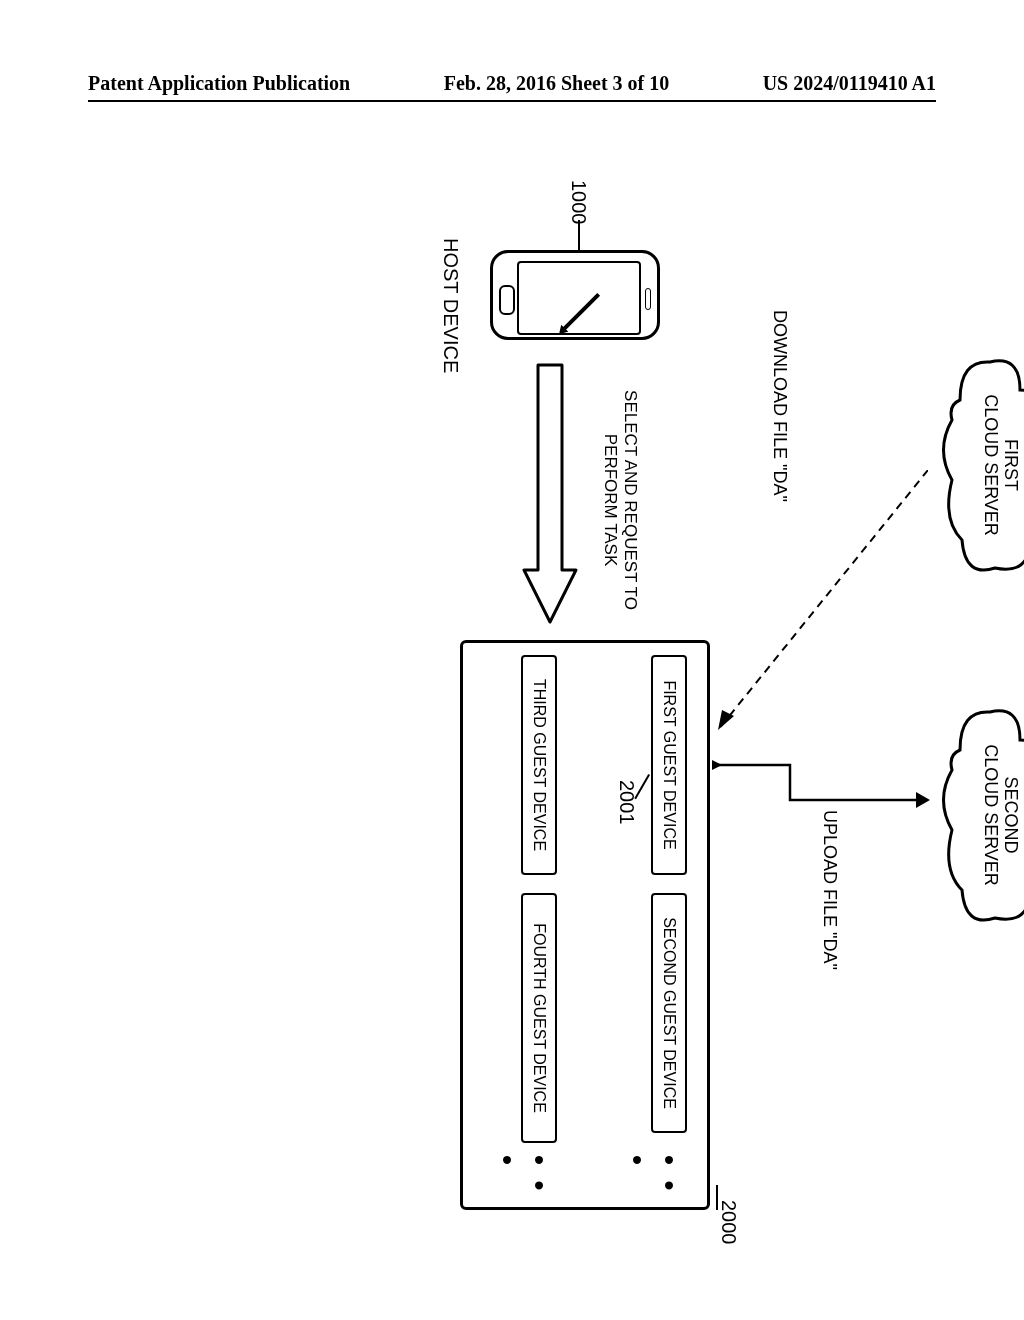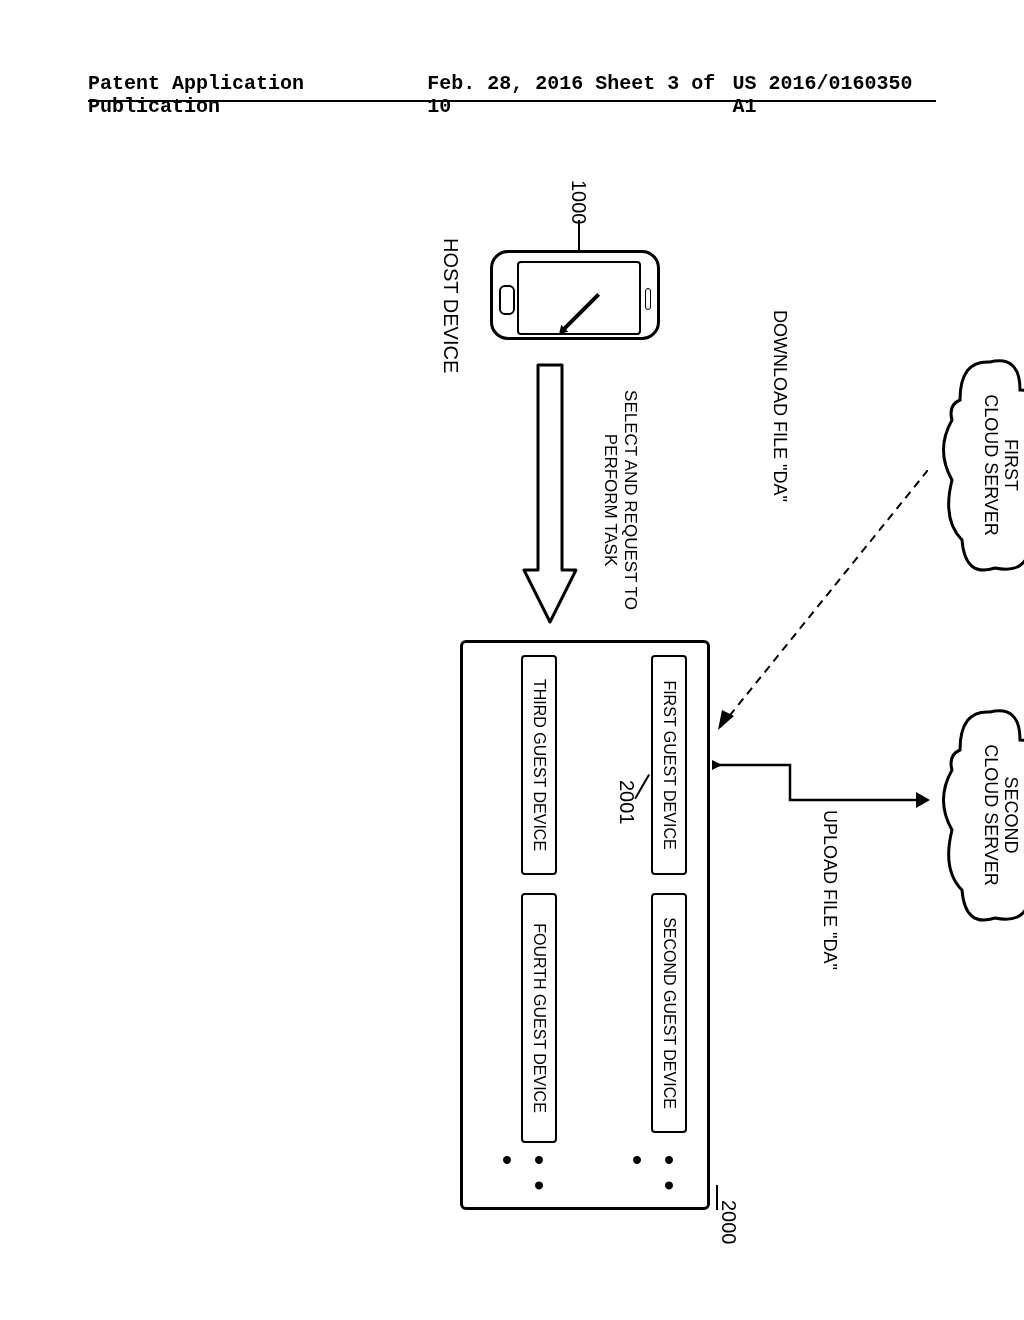--- a/index.html
+++ b/index.html
@@ -20,21 +20,20 @@
     position: absolute;
     top: 72px;
     left: 0;
     width: 1024px;
     display: flex;
     justify-content: space-between;
     padding: 0 88px 0 88px;
     box-sizing: border-box;
     font-size: 20px;
     font-weight: bold;
-    font-family: Liberation Mono, monospace;
   }
   .header-rule {
     position: absolute;
     top: 100px;
     left: 88px;
     width: 848px;
     height: 0;
     border-top: 2px solid #000;
   }
   .diagram {
@@ -281,21 +280,21 @@
     white-space: nowrap;
   }
 </style>
 </head>
 <body>
 
 <div class="page">
   <div class="header">
     <span>Patent Application Publication</span>
     <span>Feb. 28, 2016  Sheet 3 of 10</span>
-    <span>US 2016/0160350 A1</span>
+    <span>US 2024/0119410 A1</span>
   </div>
   <div class="header-rule"></div>
 
   <div class="diagram">
     <div class="diagram-inner">
       <div class="stage">
 
         <div class="cloud cloud1">
           <svg viewBox="0 0 230 140">
             <path d="M50 110 Q10 110 12 80 Q5 50 40 50 Q40 20 80 25 Q100 5 140 20 Q180 10 190 40 Q225 40 218 75 Q228 105 190 108 Q170 128 130 118 Q100 135 70 118 Q55 122 50 110 Z" fill="none" stroke="#000" stroke-width="3"></path>

